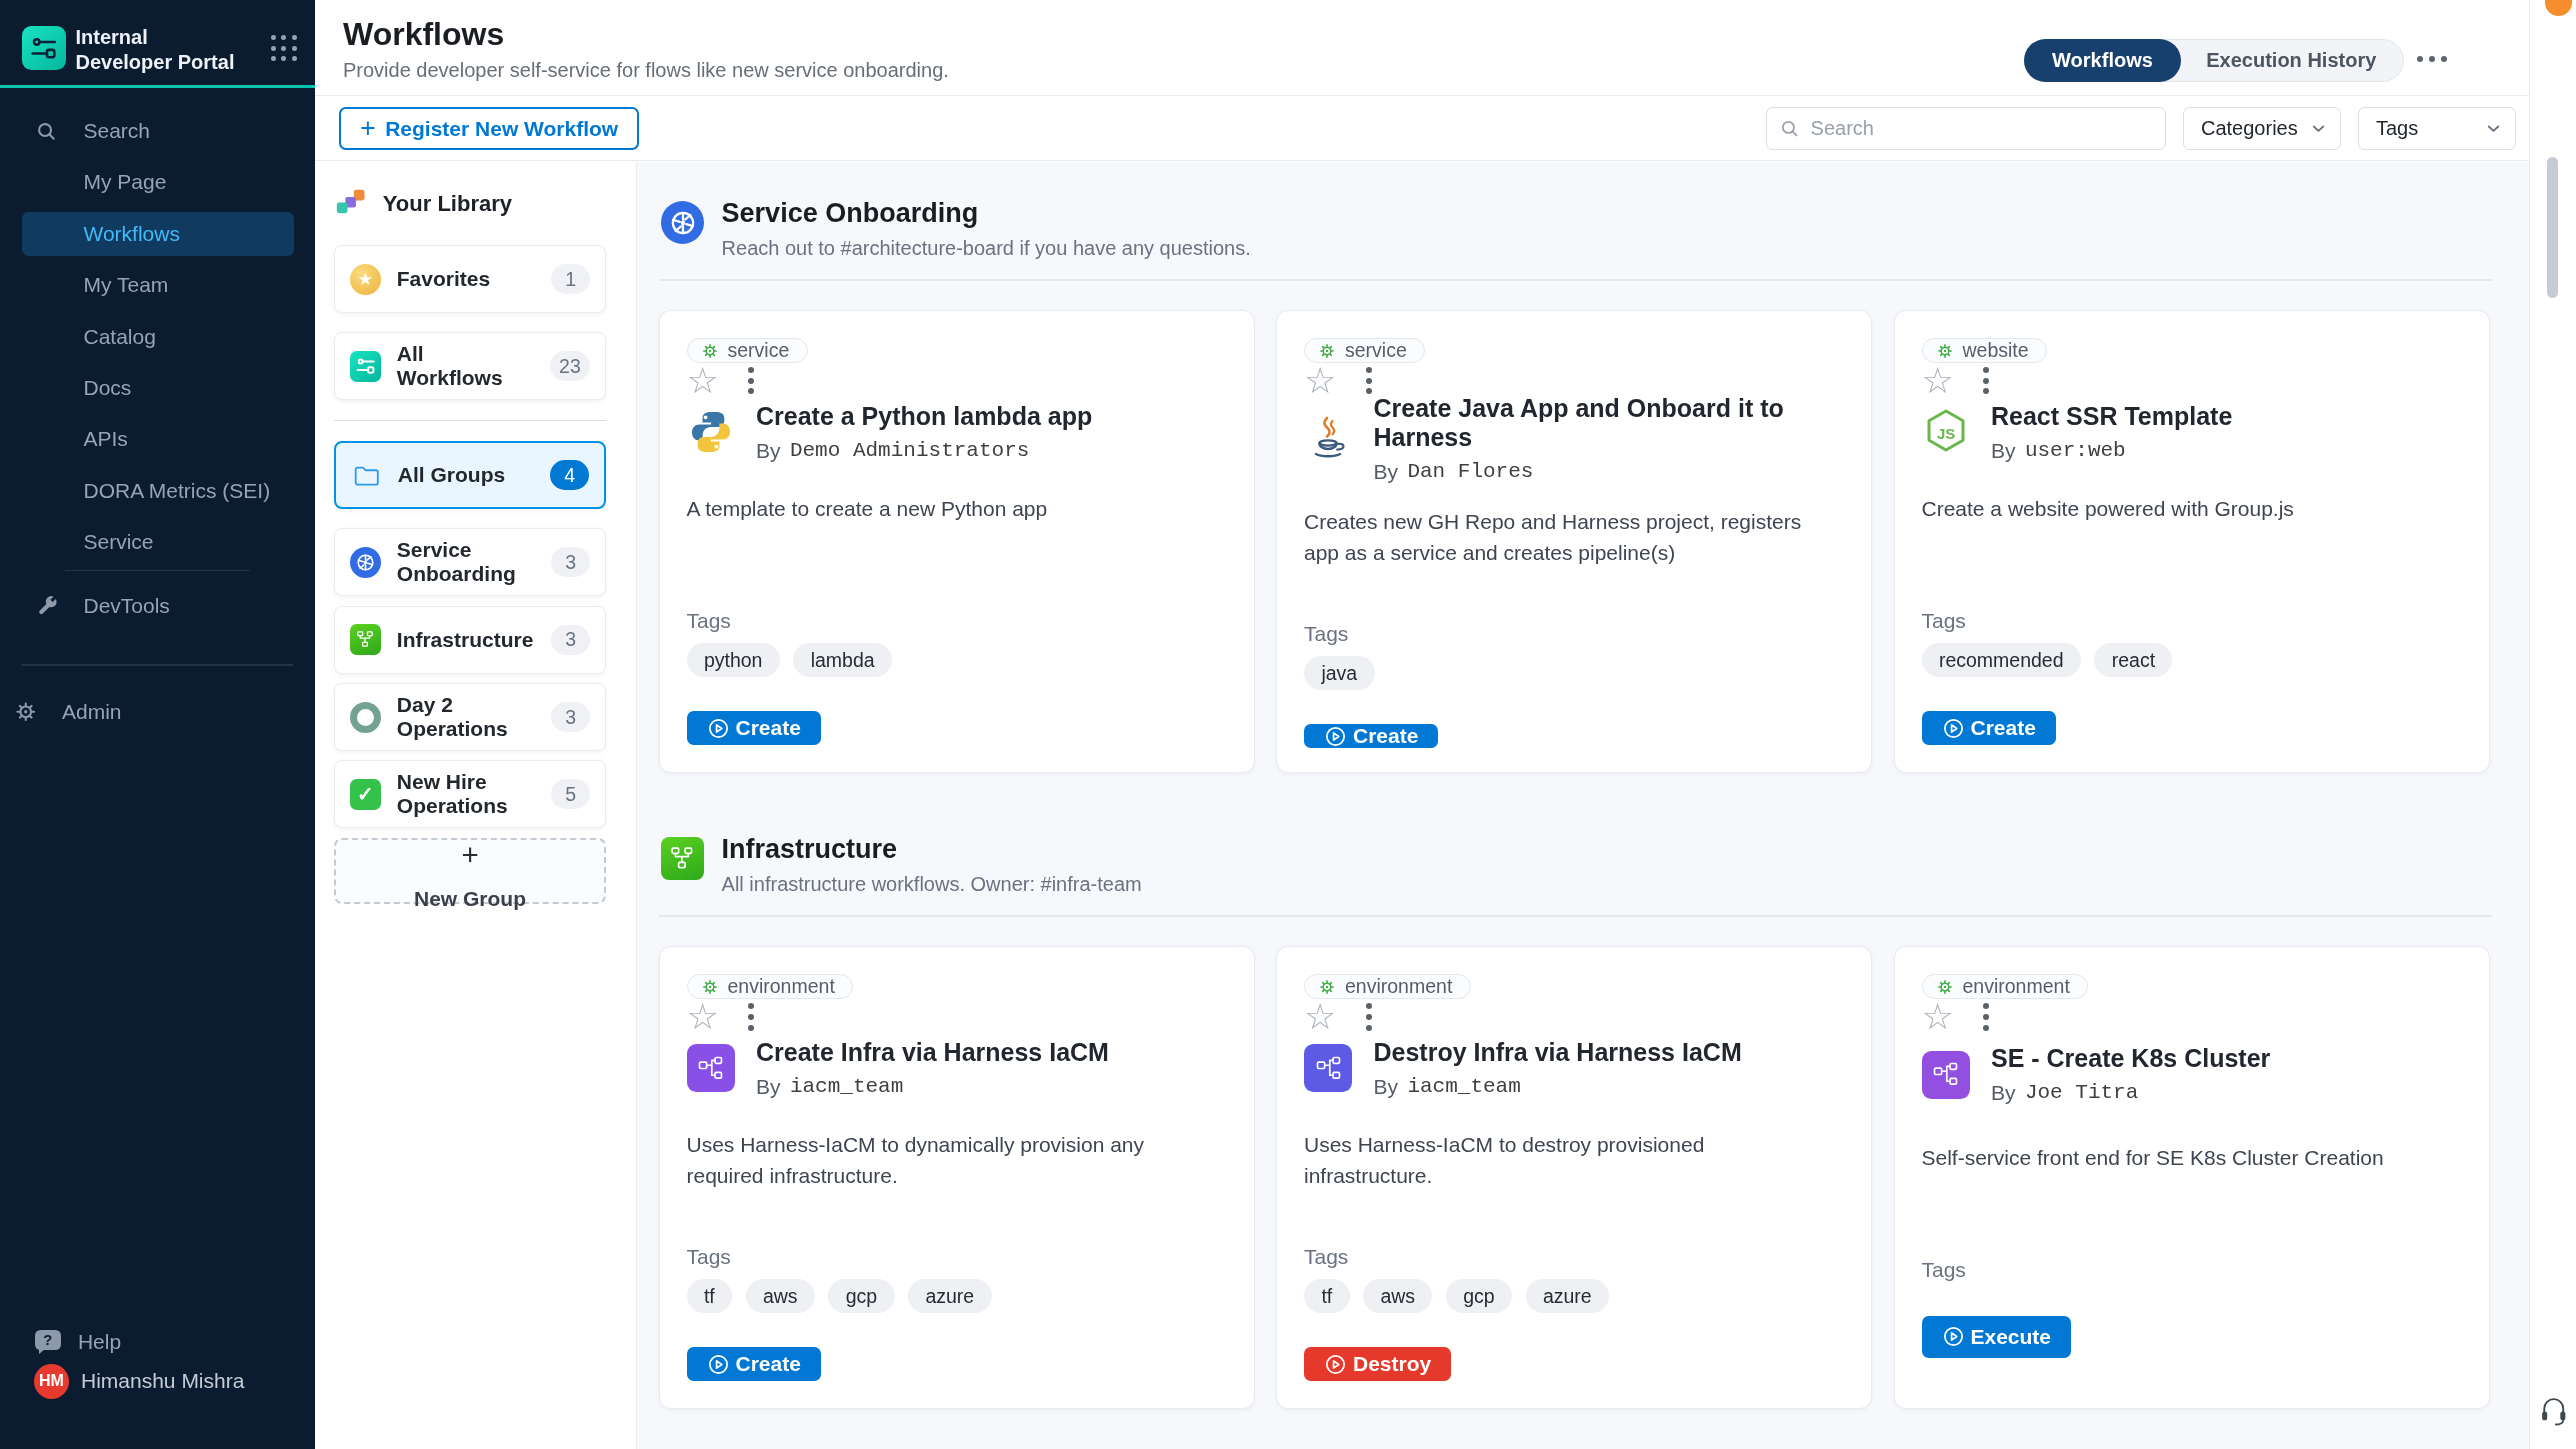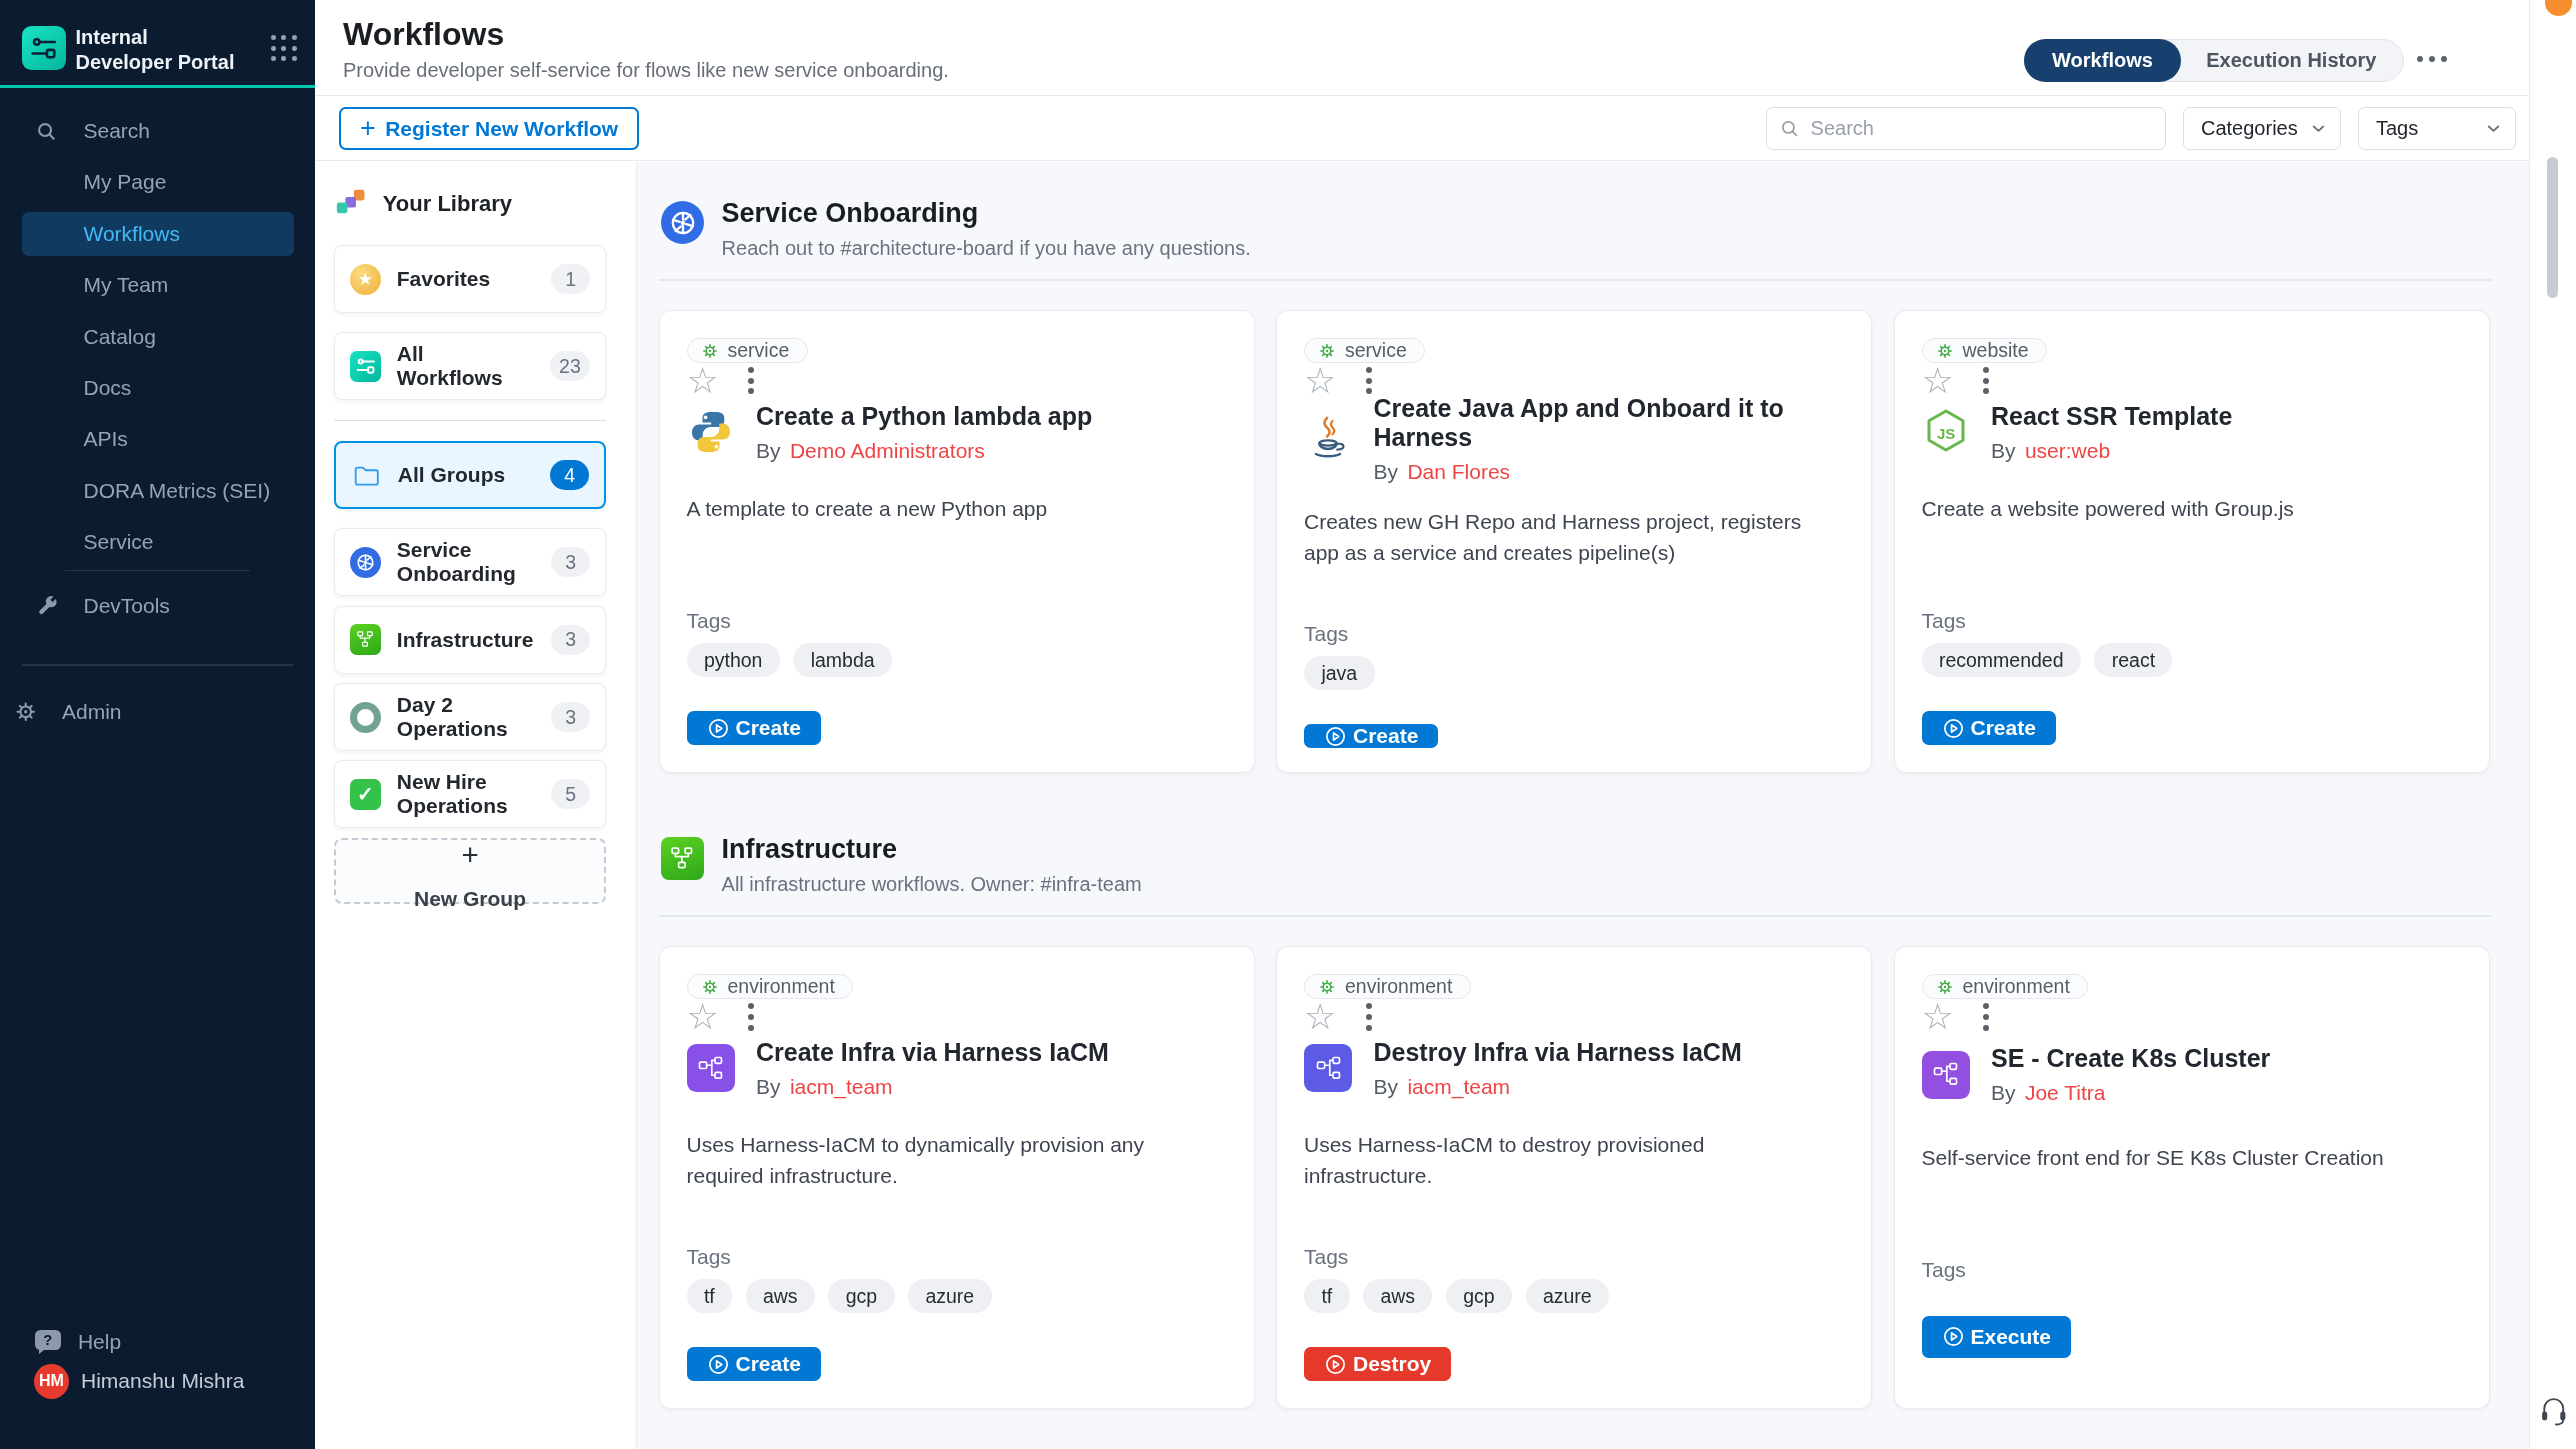--- a/index.html
+++ b/index.html
@@ -121,21 +121,21 @@
   .star { font-size:36px; color:#a9b0bb; line-height:29.5px; }
   .star::before { content:"☆"; }
   .kebab { display:flex; flex-direction:column; gap:4.7px; padding:2.7px; }
   .kebab i { width:6px; height:6px; border-radius:50%; background:#596068; }
   .chead { display:flex; gap:21.5px; margin-top:25.5px; align-items:center; height:74px; }
   .cicon { width:48px; height:48px; flex:0 0 48px; }
   .cicon.boxed { border-radius:9.4px; display:flex; align-items:center; justify-content:center; }
   .purple1 { background:#8950e8; } .indigo1 { background:#5d5be5; } .purple2 { background:#9350e0; }
   .ctitle { font-size:25px; font-weight:700; color:#22272f; }
   .cby { margin-top:8px; font-size:21px; color:#545b66; display:flex; gap:9.4px; }
-  .cby a { color:#ef4444; text-decoration:none; }
+  .cby a { color:#404040; text-decoration:none;font-family:Liberation Mono, monospace; }
   .cdesc { margin-top:30px; font-size:21px; line-height:31px; color:#3e4450; min-height:89px; max-width:523px; }
   .ctags-label { margin-top:27px; font-size:21px; color:#6a7280; }
   .ctagrow { display:flex; gap:13.4px; margin-top:10.7px; }
   .pill { height:34px; display:flex; align-items:center; padding:0 17.4px; border-radius:670px; background:#eef0f4;
     color:#272c33; font-size:19.5px; }
   .cbtn { margin-top:34px; align-self:flex-start; height:42px; display:flex; align-items:center; gap:6px;
     padding:0 20px; border:none; border-radius:6.7px; background:#0278d5; color:#fff; font-size:21px; font-weight:700;
     font-family:"Liberation Sans", sans-serif; }
   .cbtn.red { background:#e5392c; }
 

